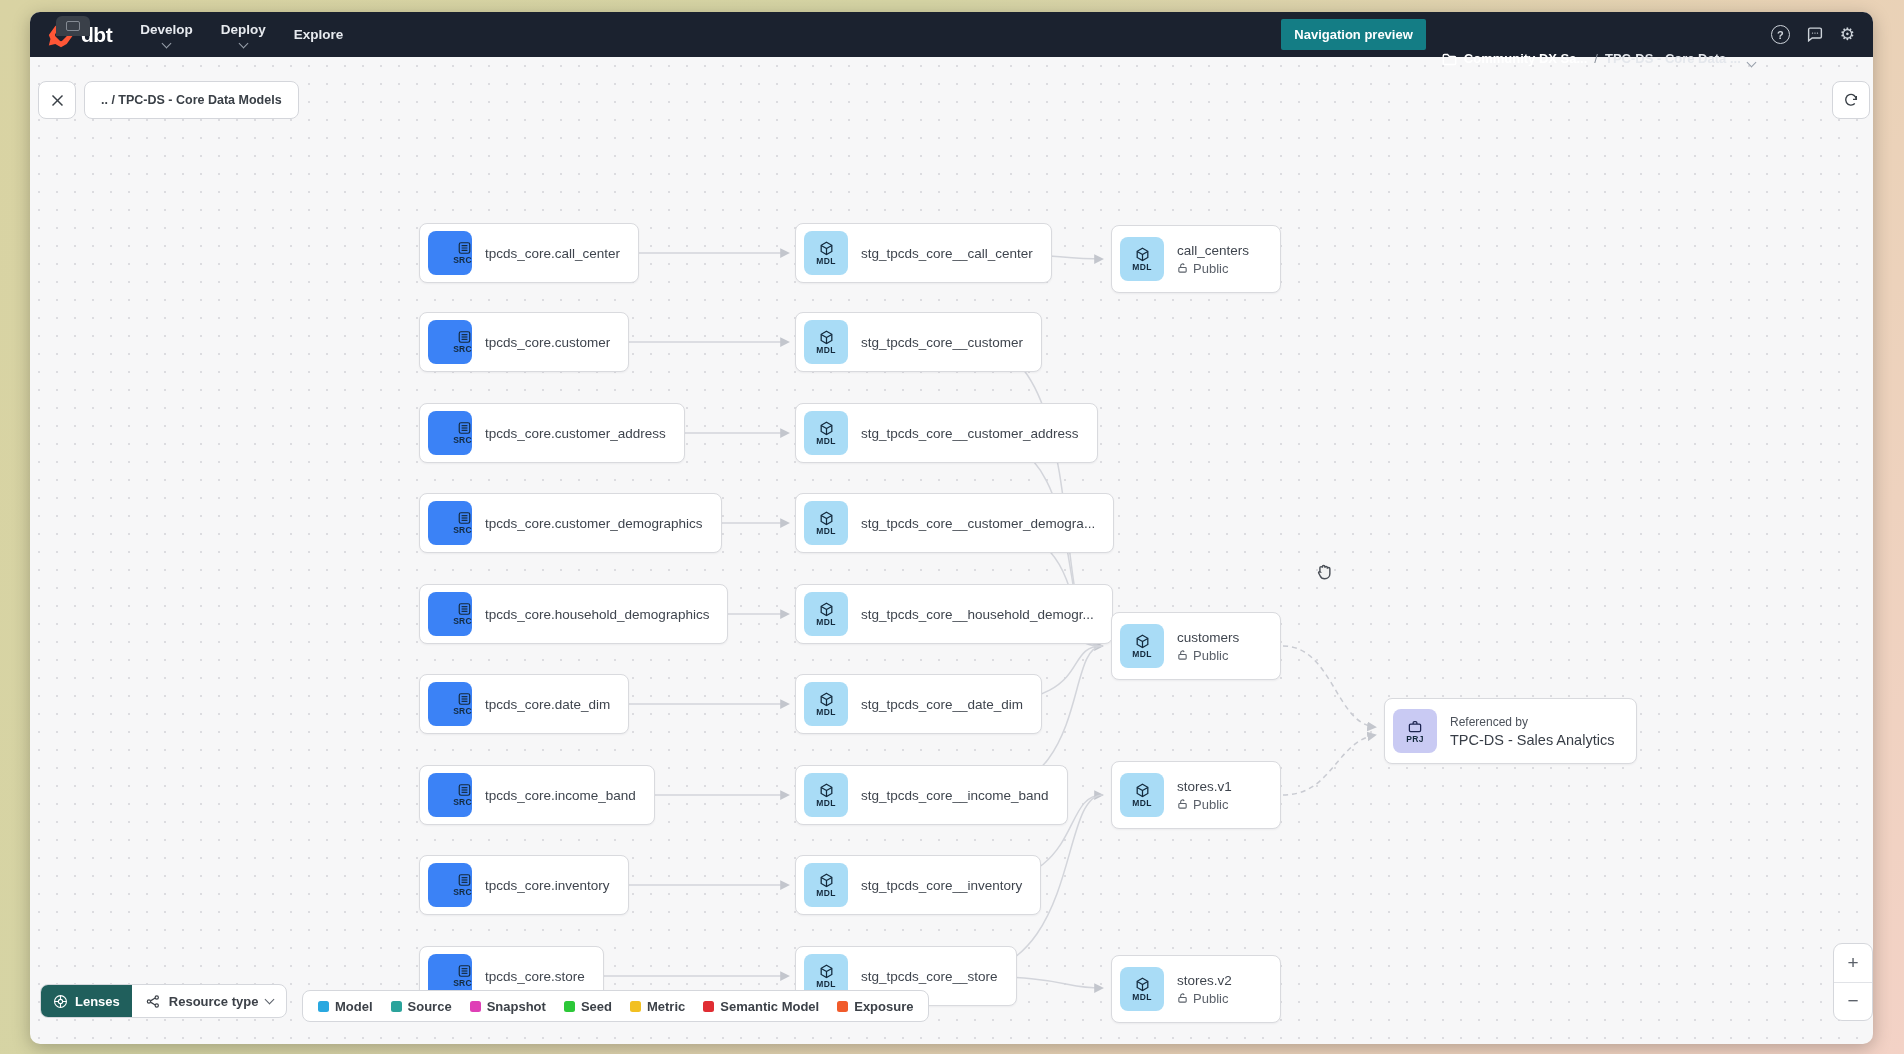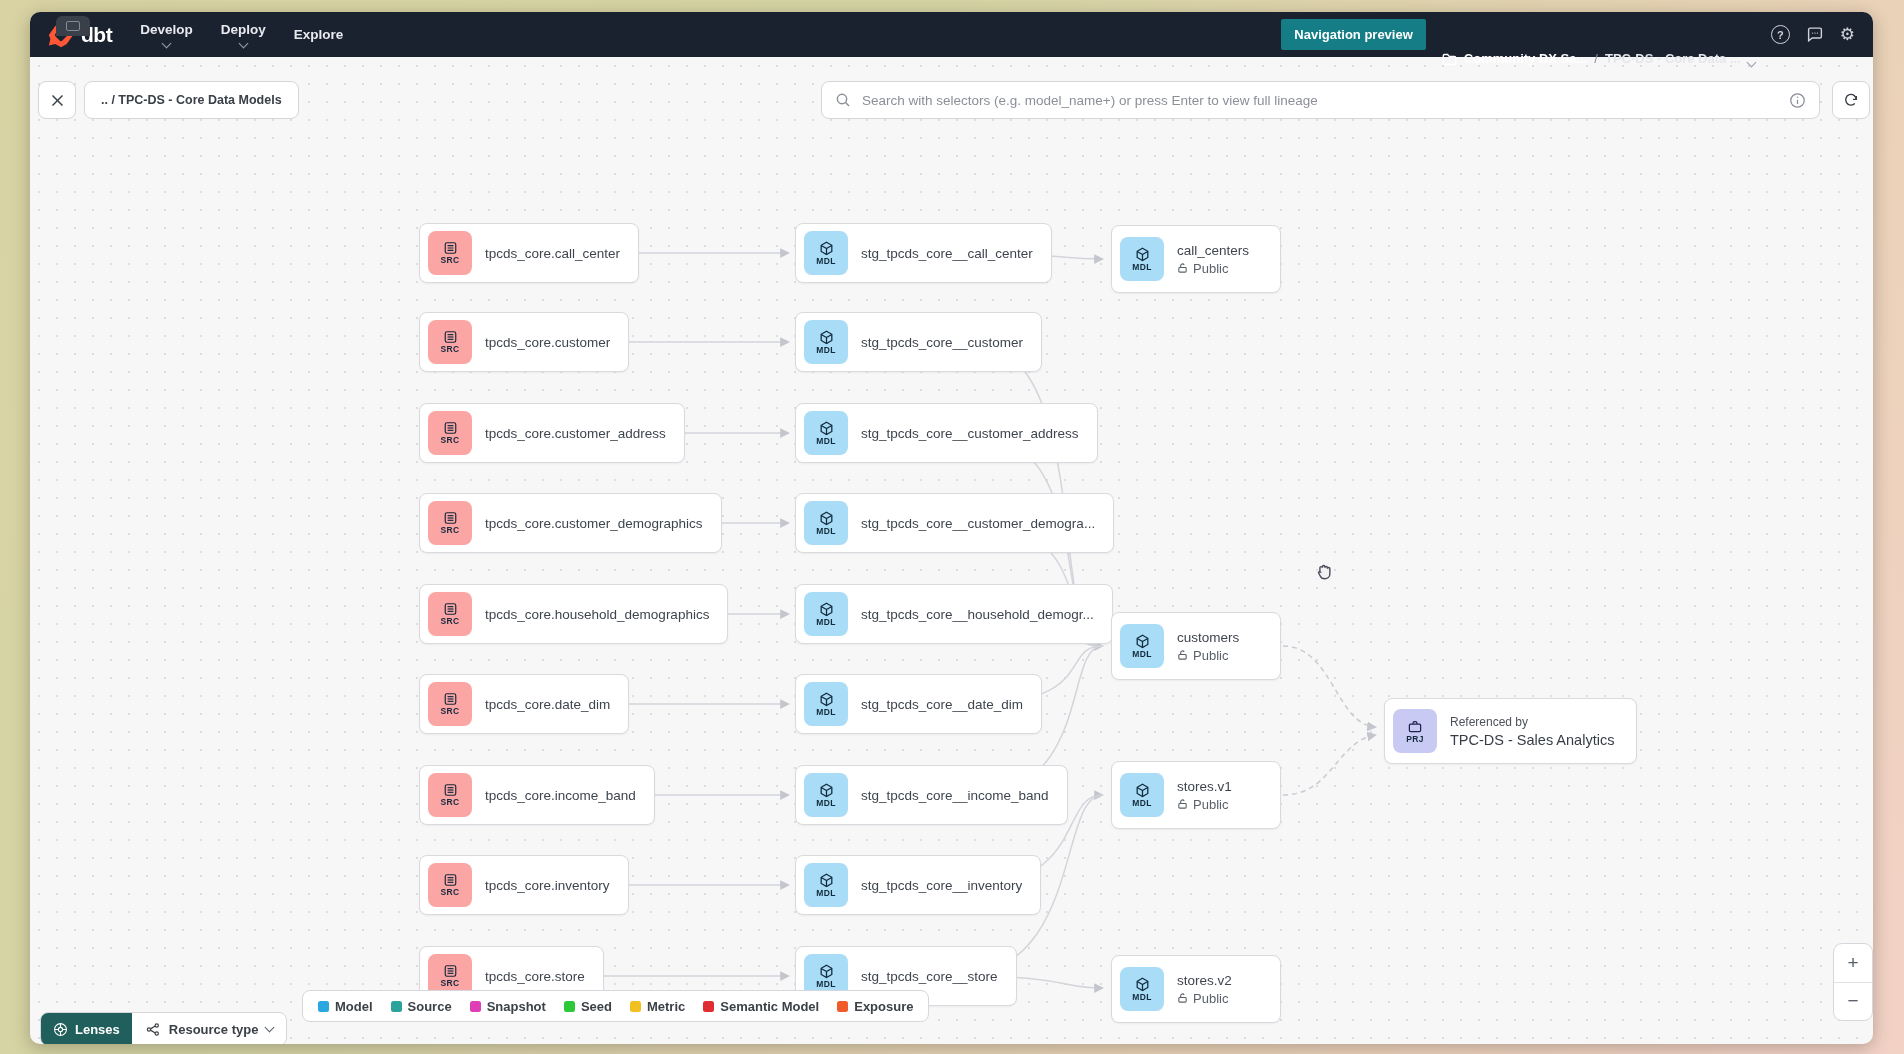--- a/index.html
+++ b/index.html
@@ -43,32 +43,32 @@
     font-family:"Liberation Sans",sans-serif;}
   .searchbar input::placeholder{color:#8a8f98;}
   .refresh-btn{left:1802px;top:69px;width:38px;height:38px;}
   
   .node{position:absolute;background:#fff;border:1px solid #d9dade;border-radius:8px;display:flex;
     align-items:center;gap:13px;padding:8px 18px 8px 8px;box-shadow:0 1px 2px rgba(16,24,40,.05);
     z-index:2;height:60px;box-sizing:border-box;cursor:pointer;}
   .nicon{width:44px;height:44px;border-radius:8px;display:flex;flex-direction:column;align-items:center;
     justify-content:center;gap:1px;flex:0 0 auto;}
   .ntag{font-size:8.5px;font-weight:700;color:#13293c;letter-spacing:.3px;line-height:1;}
-  .src .nicon{background:#fca5a5;}
+  .src .nicon{background:#3b82f6;align-items:flex-end;}
   .mdl .nicon{background:#a9dcf6;}
   .prj .nicon{background:#c9caf3;}
   .nlabel{font-size:13.5px;color:#3f454e;white-space:nowrap;}
   .pub{height:68px;width:170px;}
   .ncol{display:flex;flex-direction:column;gap:3px;}
   .nsub{display:flex;align-items:center;gap:5px;font-size:13px;color:#5b616a;}
   .prjnode{height:66px;padding-right:22px;}
   .prj-caption{font-size:12px;color:#4c525b;}
   .prj-title{font-size:14.5px;color:#373d46;white-space:nowrap;}
   
-  .lens-group{position:absolute;left:10px;top:1000px;height:32px;display:flex;border:1px solid #d5d7dc;
+  .lens-group{position:absolute;left:10px;top:972px;height:32px;display:flex;border:1px solid #d5d7dc;
     border-radius:8px;background:#fff;overflow:hidden;z-index:4;}
   .lenses-btn{background:#205f5c;color:#fff;font-size:13px;font-weight:700;display:flex;align-items:center;
     gap:7px;padding:0 12px;cursor:pointer;}
   .rtype-btn{display:flex;align-items:center;gap:8px;padding:0 13px;font-size:13px;font-weight:600;
     color:#3c4148;cursor:pointer;}
   .legend-box{position:absolute;left:272px;top:978px;height:32px;display:flex;align-items:center;gap:18px;
     padding:0 15px;background:#fff;border:1px solid #d5d7dc;border-radius:8px;z-index:4;box-sizing:border-box;}
   .lg-item{display:flex;gap:6px;align-items:center;font-size:13px;font-weight:600;color:#3c4148;}
   .lg-swatch{width:11px;height:11px;border-radius:2.5px;display:block;}
   
@@ -462,32 +462,20 @@
     </div>
   </div>
 
   <div class="tbtn close-btn">
     <svg width="15" height="15" viewBox="0 0 24 24" stroke="#3a4047" stroke-width="2.4">
         <line x1="4" y1="4" x2="20" y2="20"></line>
         <line x1="20" y1="4" x2="4" y2="20"></line>
       </svg>
   </div>
   <div class="tbtn bc-chip">.. / TPC-DS - Core Data Models</div>
-  <div class="searchbar">
-    <svg width="16" height="16" viewBox="0 0 24 24" fill="none" stroke="#8a8f98" stroke-width="2.2">
-        <circle cx="10.5" cy="10.5" r="7"></circle>
-        <line x1="15.8" y1="15.8" x2="21" y2="21"></line>
-      </svg>
-    <input type="text" placeholder="Search with selectors (e.g. model_name+) or press Enter to view full lineage" style="">
-    <svg width="17" height="17" viewBox="0 0 24 24" fill="none" stroke="#8a8f98" stroke-width="1.8">
-        <circle cx="12" cy="12" r="9.5"></circle>
-        <line x1="12" y1="11" x2="12" y2="17"></line>
-        <circle cx="12" cy="7.5" r="1" fill="#8a8f98" stroke="none"></circle>
-      </svg>
-  </div>
   <div class="tbtn refresh-btn">
     <svg width="16" height="16" viewBox="0 0 24 24" fill="none" stroke="#3a4047" stroke-width="2.1">
         <path d="M20 11a8 8 0 1 0-2.3 6.3"></path>
         <polyline points="20 6 20 11 15 11" fill="none"></polyline>
       </svg>
   </div>
 
   <div class="lens-group">
     <div class="lenses-btn">
       <svg width="15" height="15" viewBox="0 0 24 24" fill="none" stroke="#fff" stroke-width="1.8">

